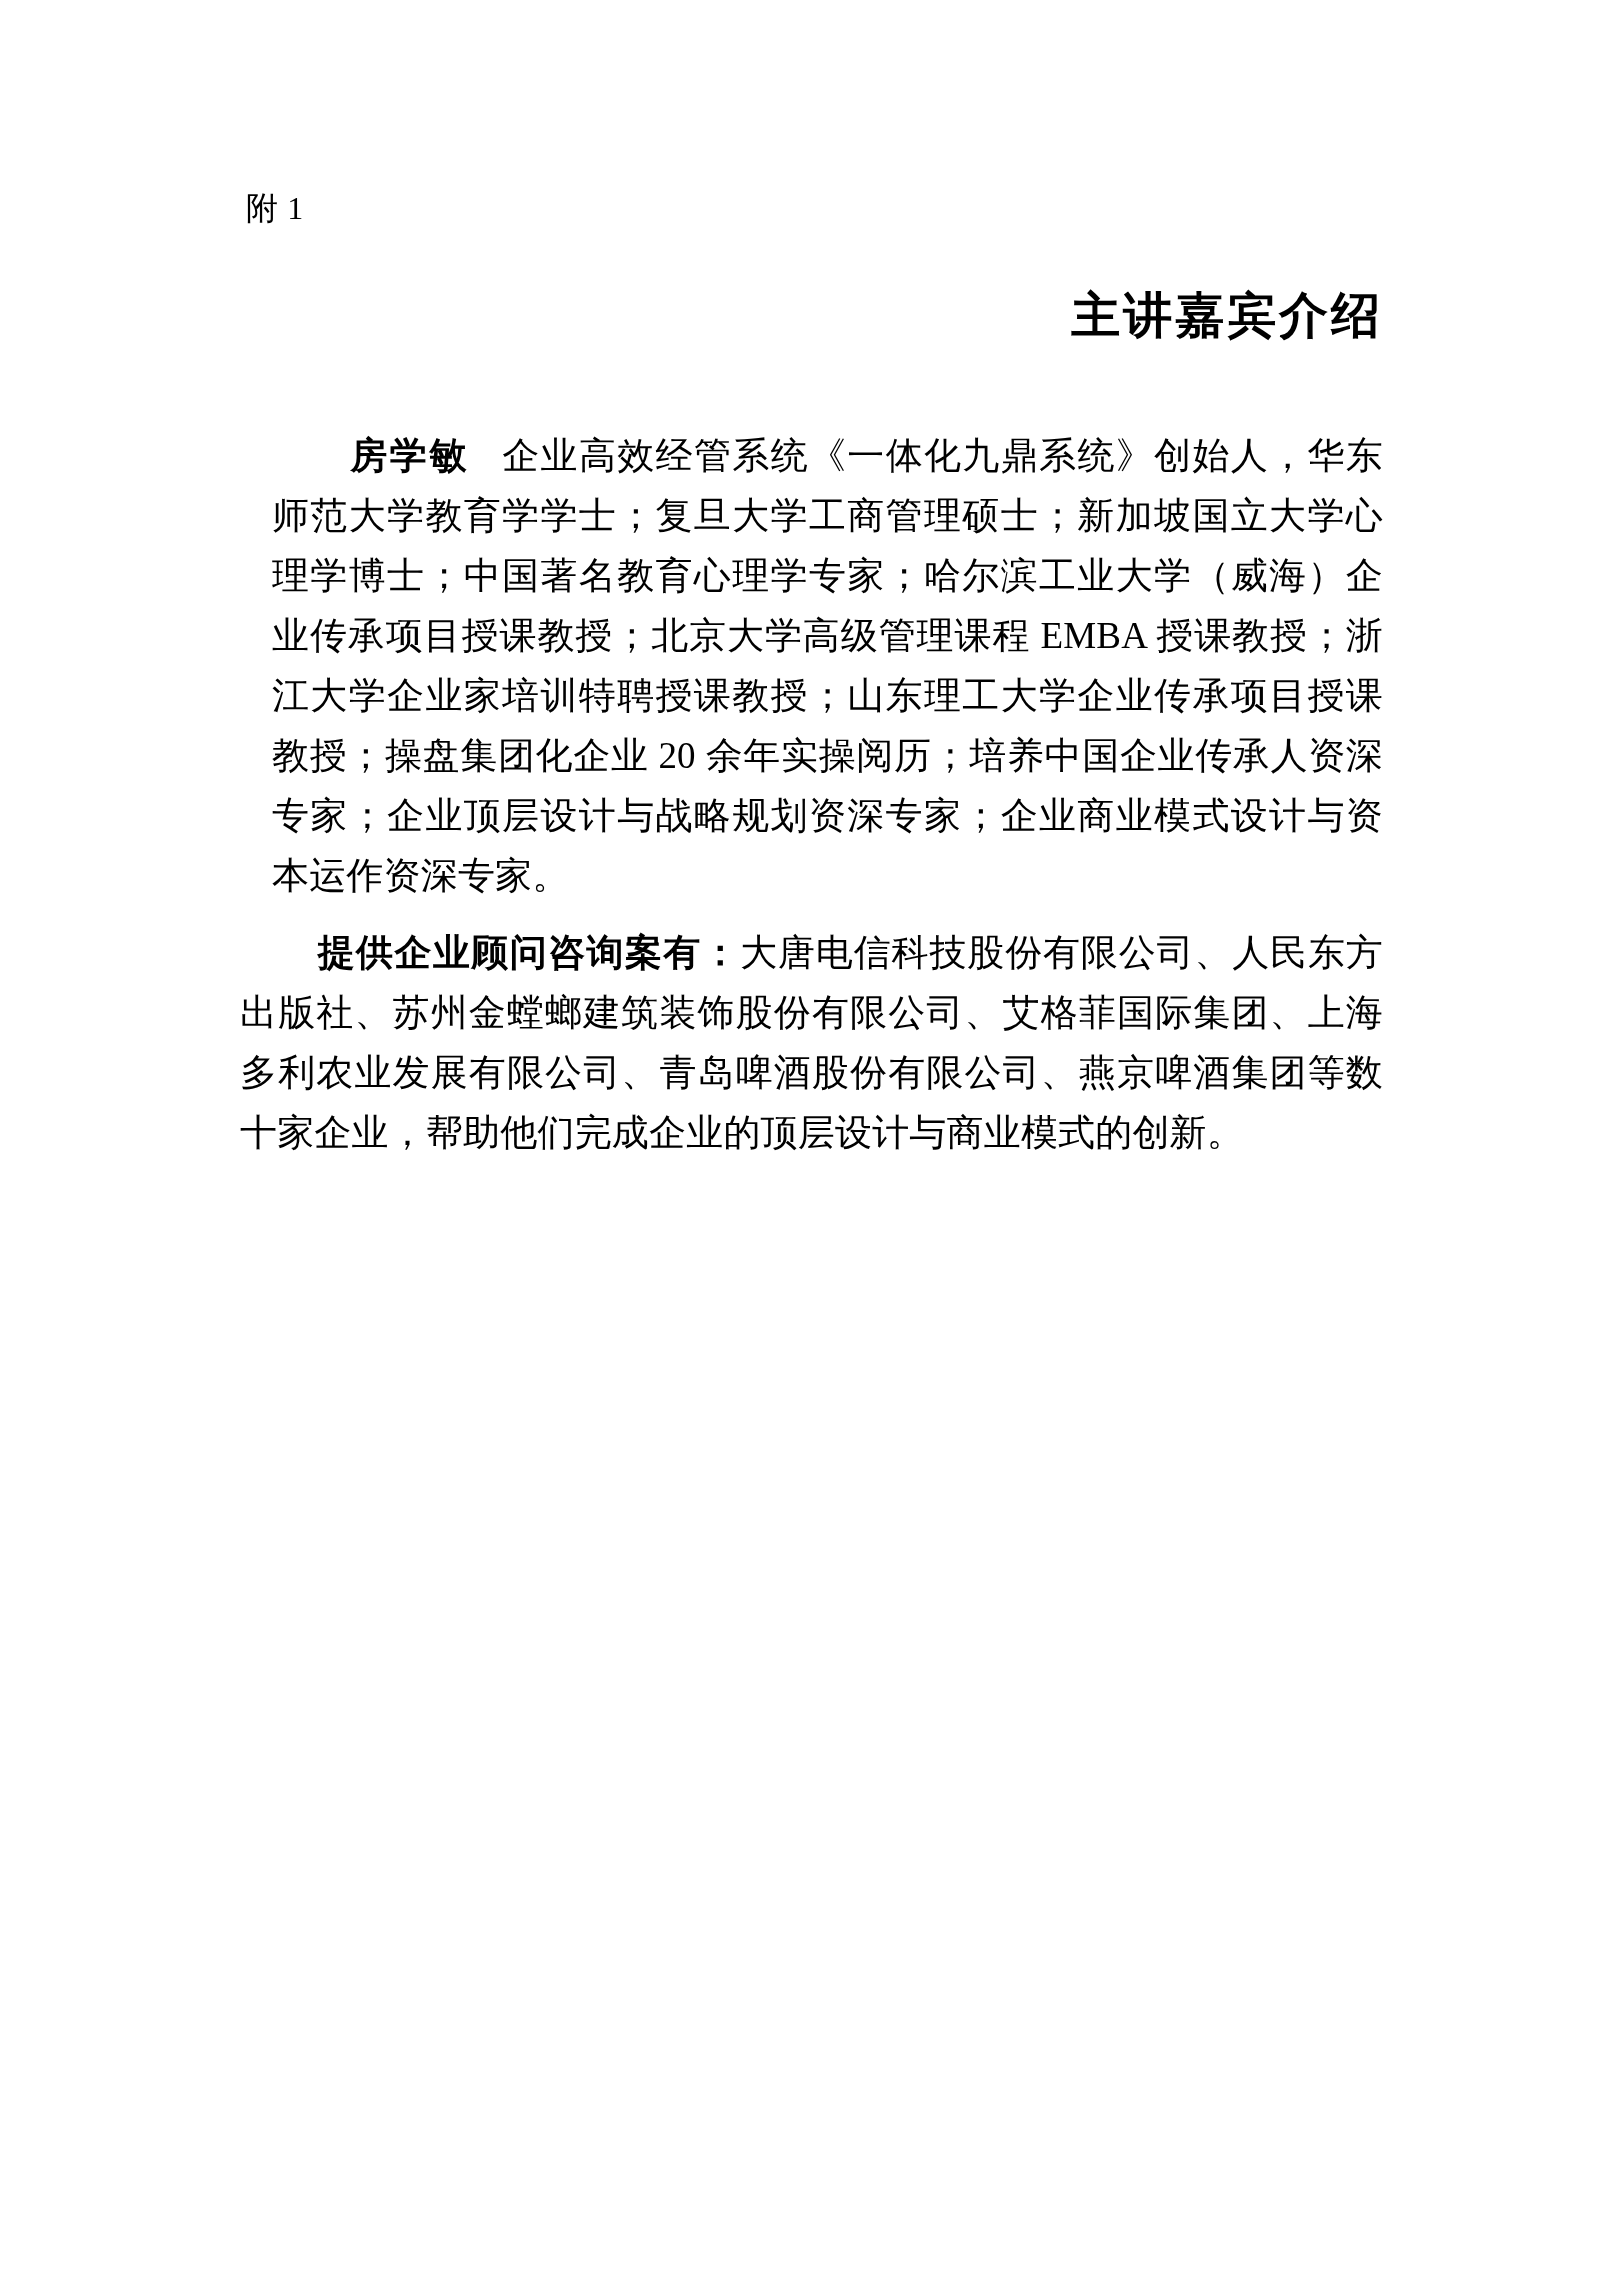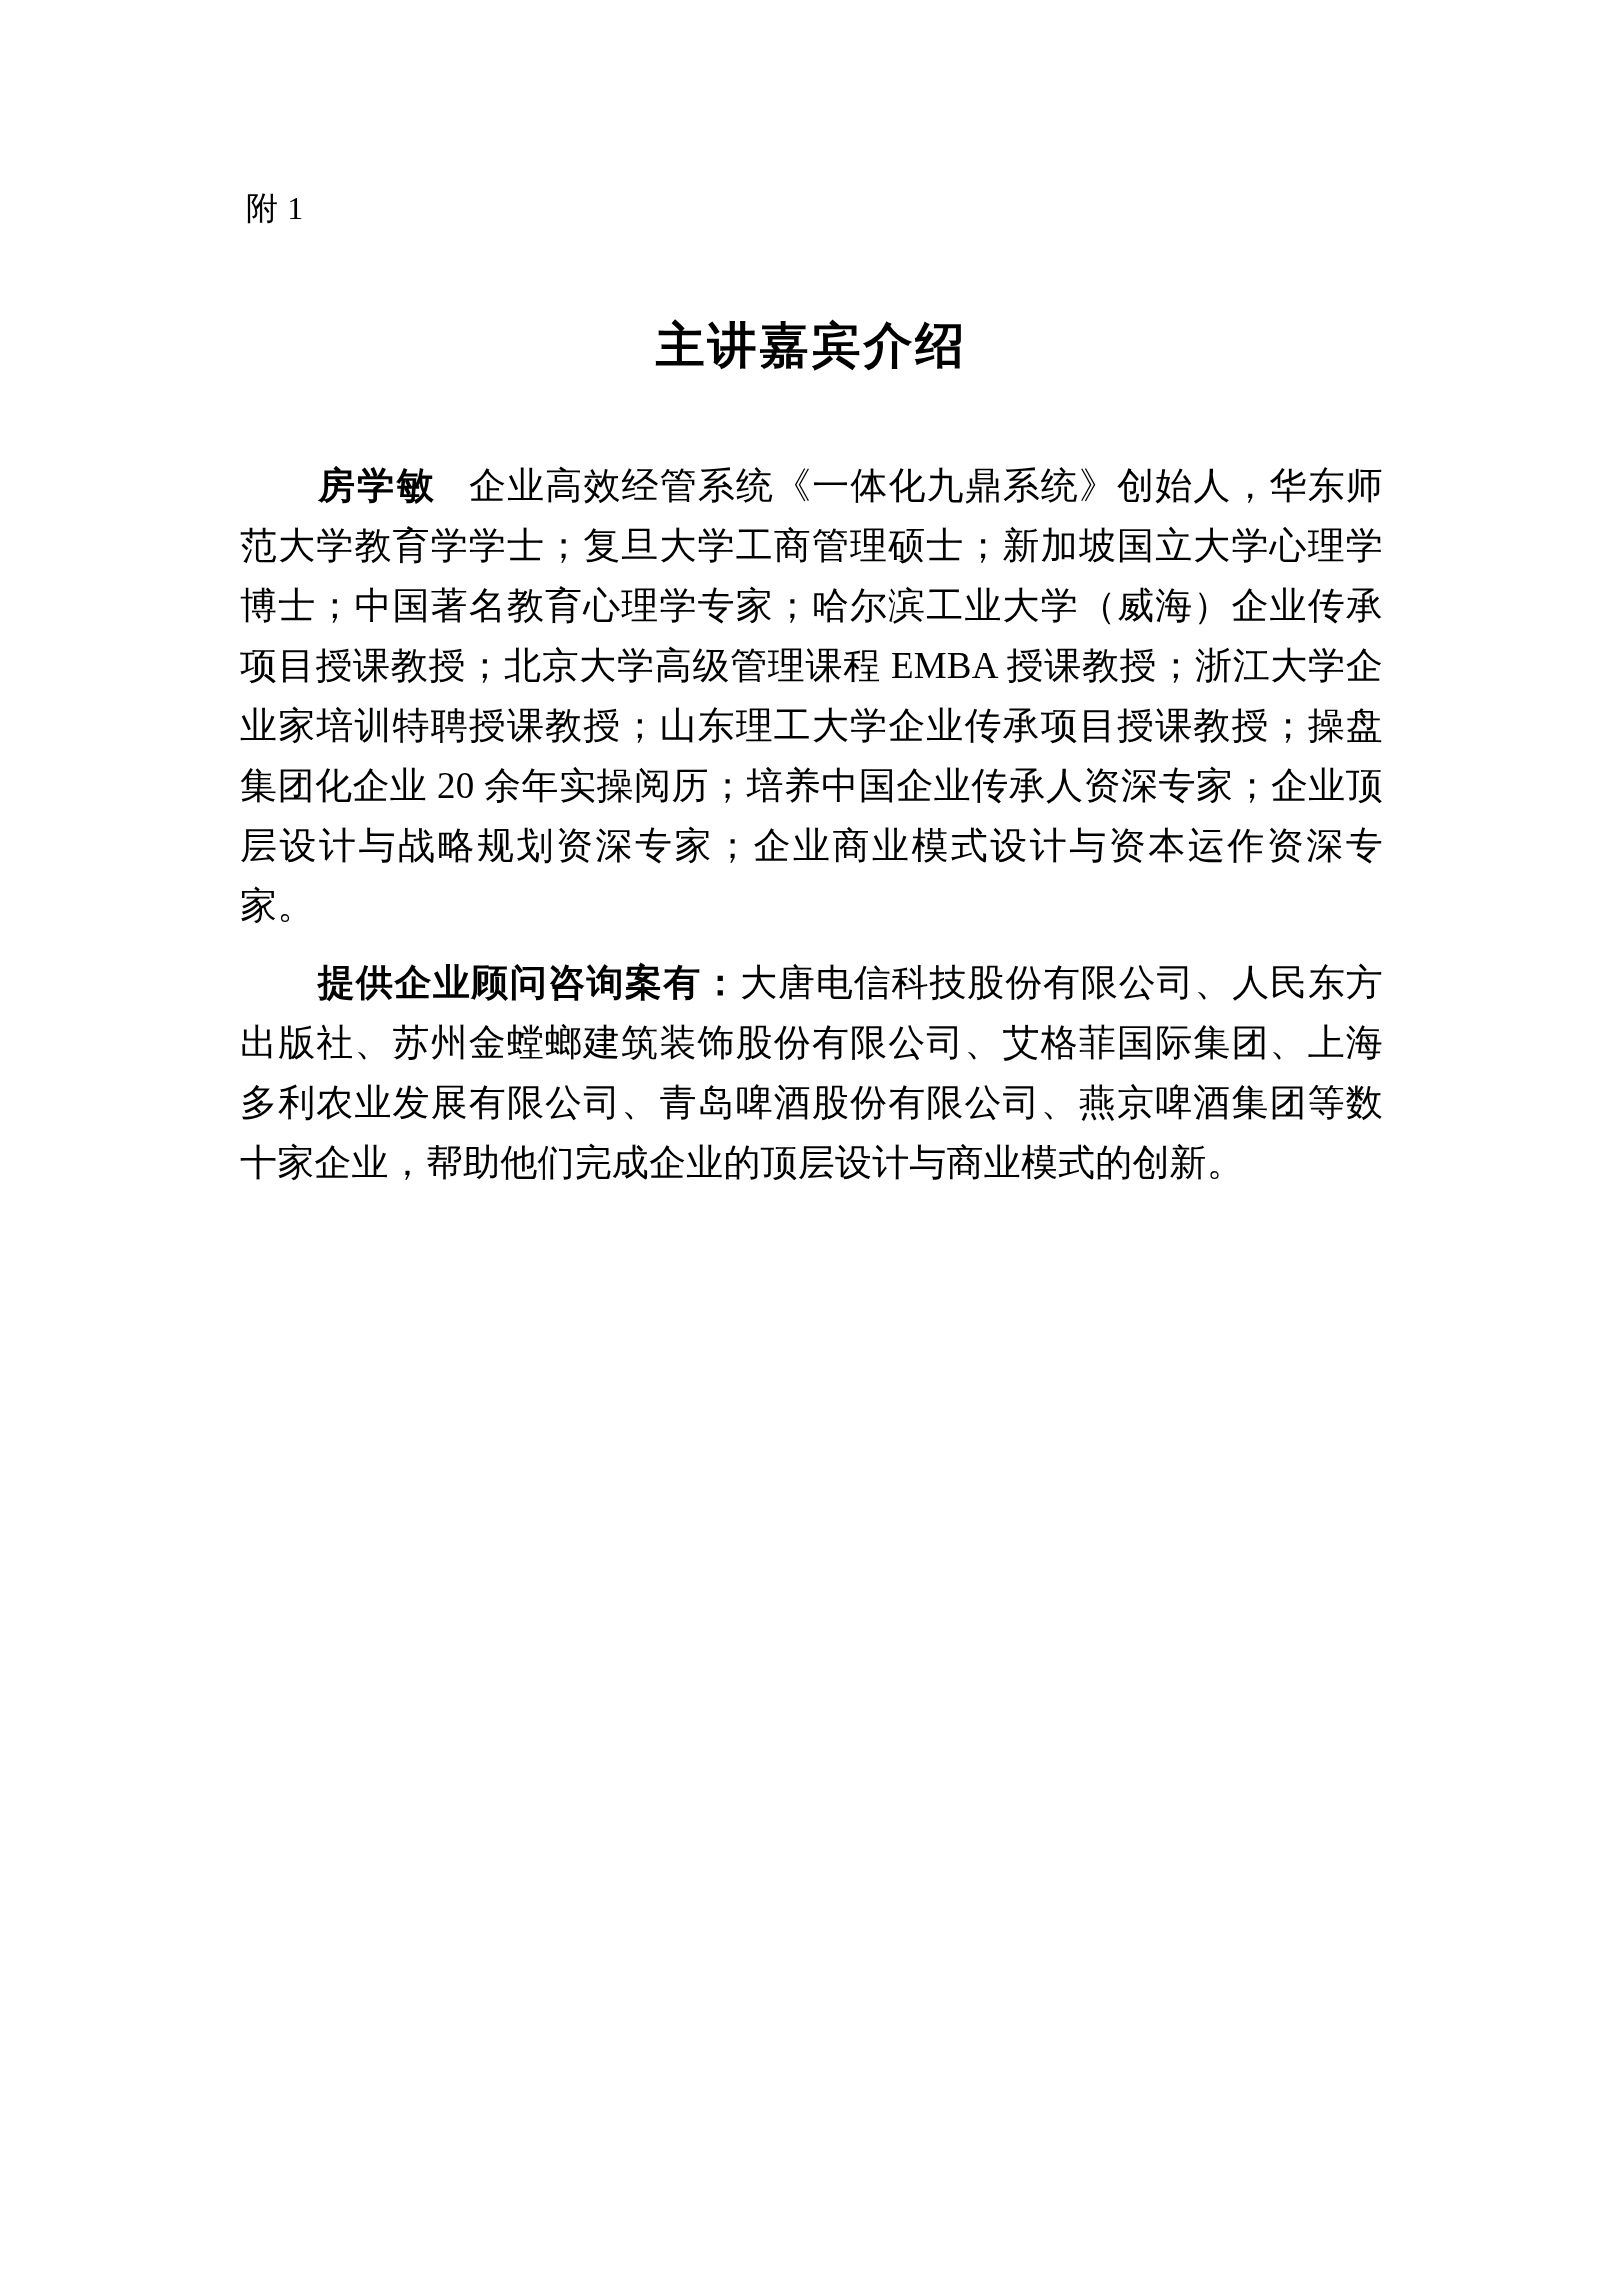--- a/index.html
+++ b/index.html
@@ -30,37 +30,38 @@
     width: 1143px;
   }
   .attach-label {
     font-size: 32px;
     line-height: 1.2;
     letter-spacing: 0.02em;
     margin: 0 0 0 6.1px;
     white-space: pre;
   }
   .doc-title {
-    text-align: center;
+    text-align: right;
     font-size: 49px;
     font-weight: bold;
     letter-spacing: 0.06em;
-    margin: 86px 0 0 0;
+    margin: 56px 0 0 0;
     font-family: "Liberation Serif", "DejaVu Serif", serif;
   }
   .para {
     font-size: 37px;
     line-height: 1.62;
     text-align: justify;
     text-justify: inter-ideograph;
     margin: 0;
     letter-spacing: 0.005em;
   }
   .para.first {
     margin-top: 77px;
+    margin-left: 32px;
   }
   .para.second {
     margin-top: 17.4px;
   }
   .indent {
     display: inline-block;
     width: 77px;
   }
   .name-bold {
     font-weight: bold;

